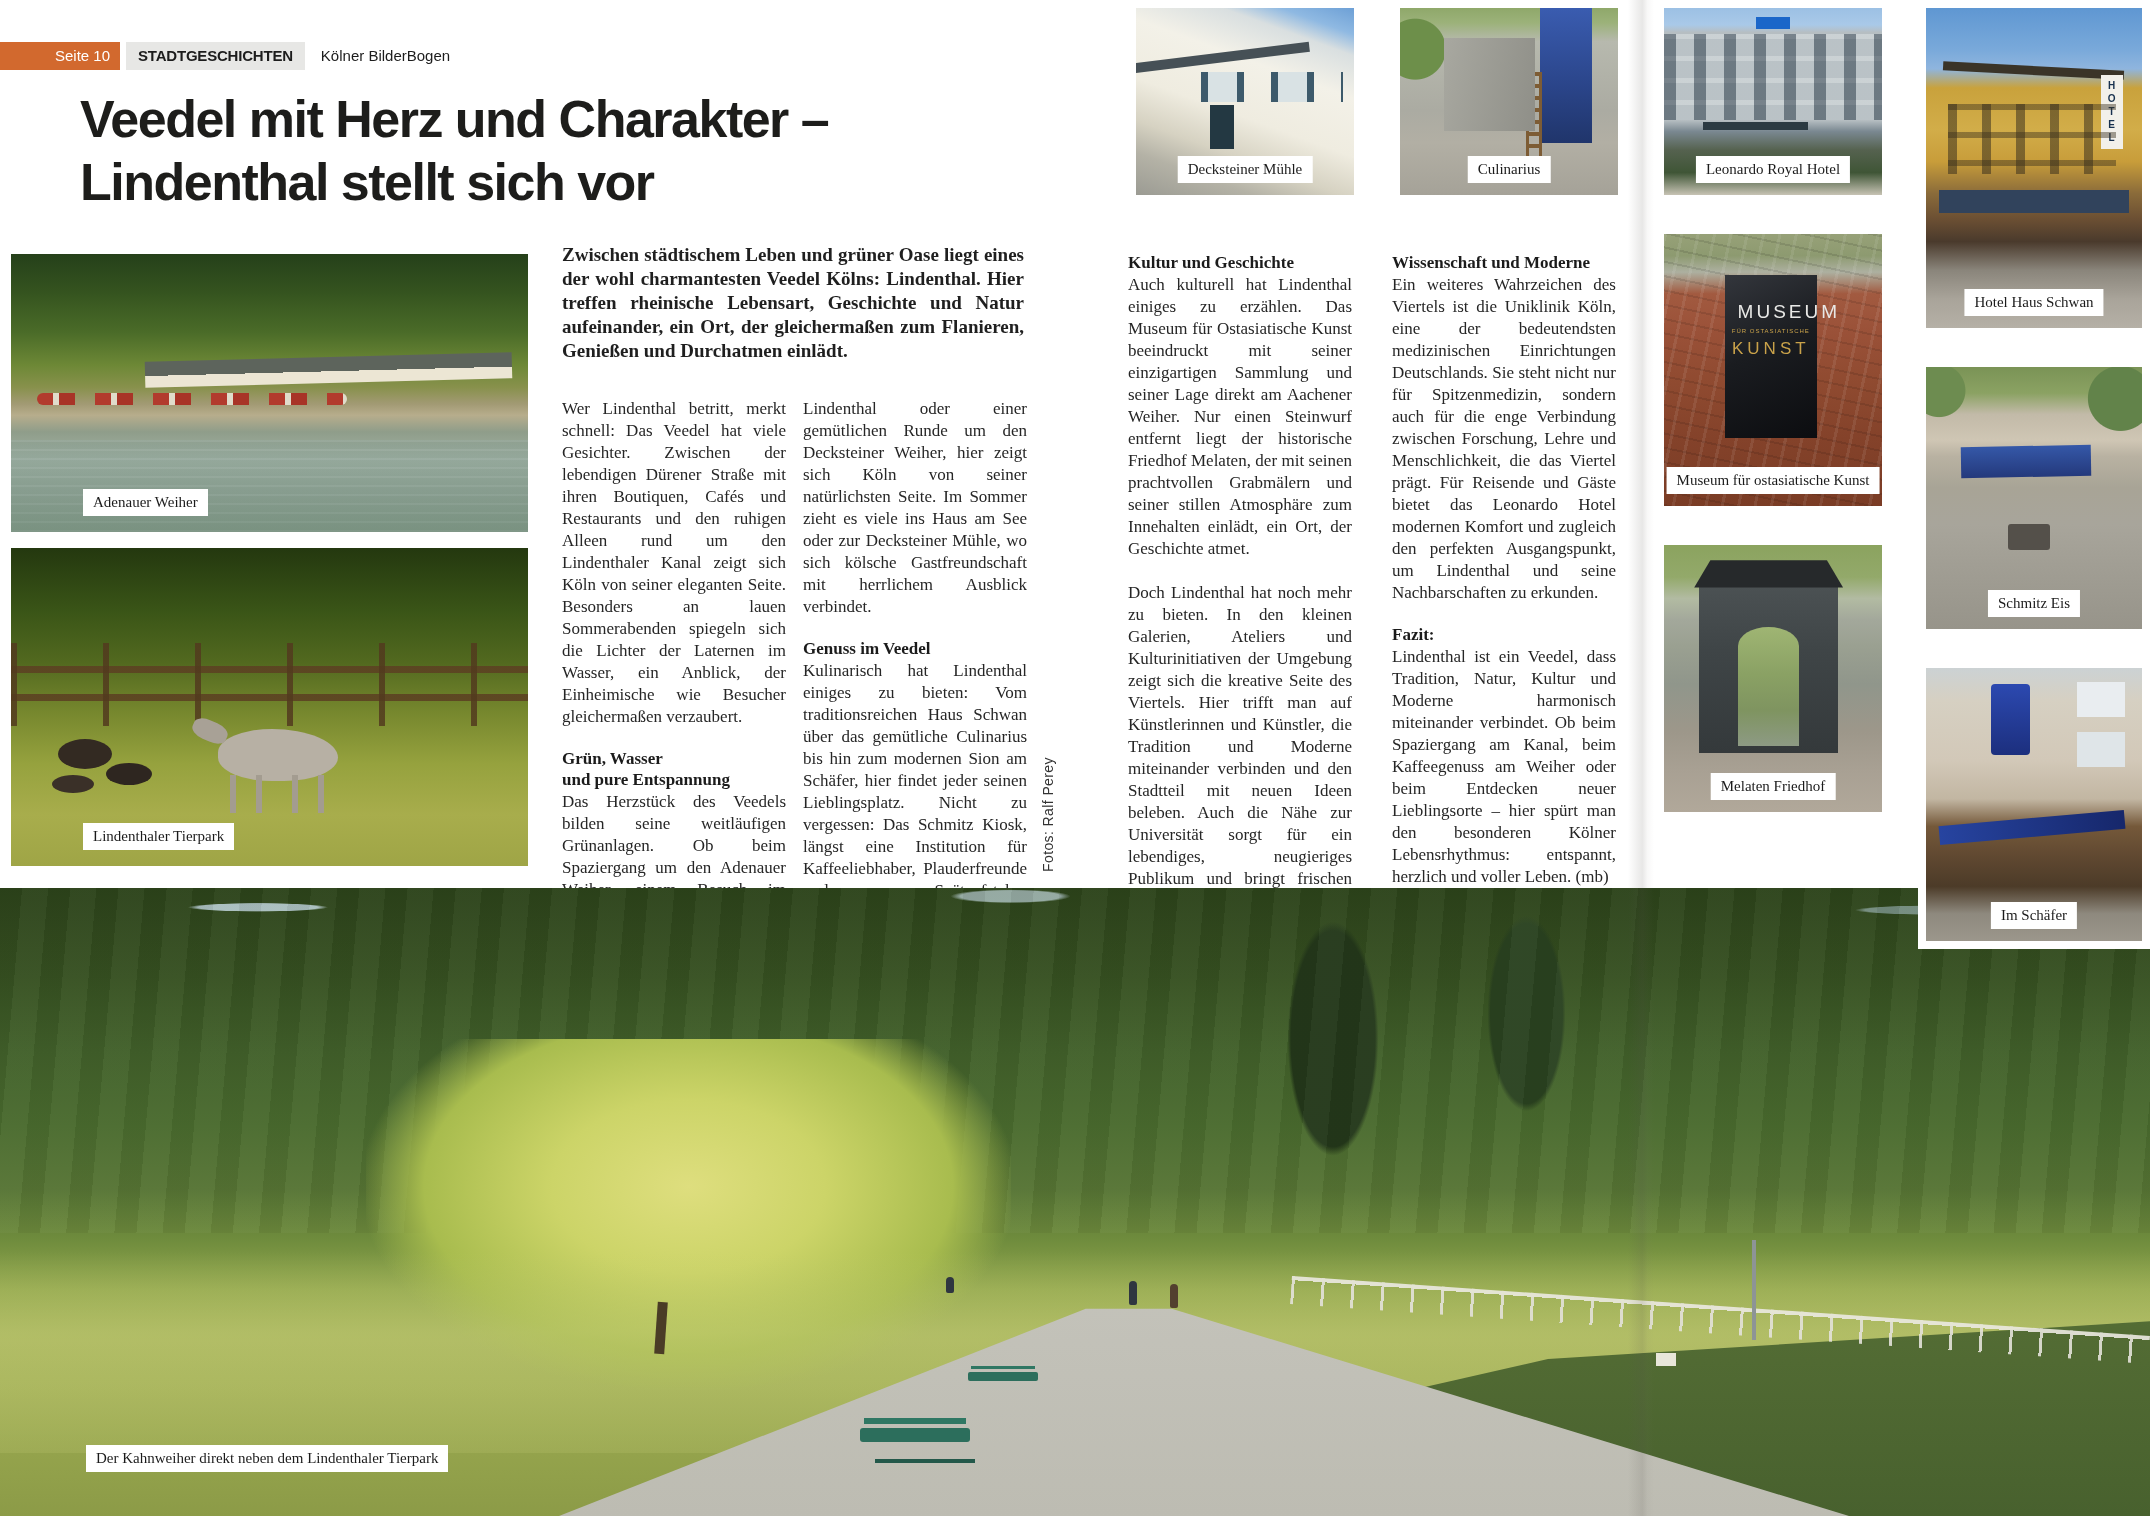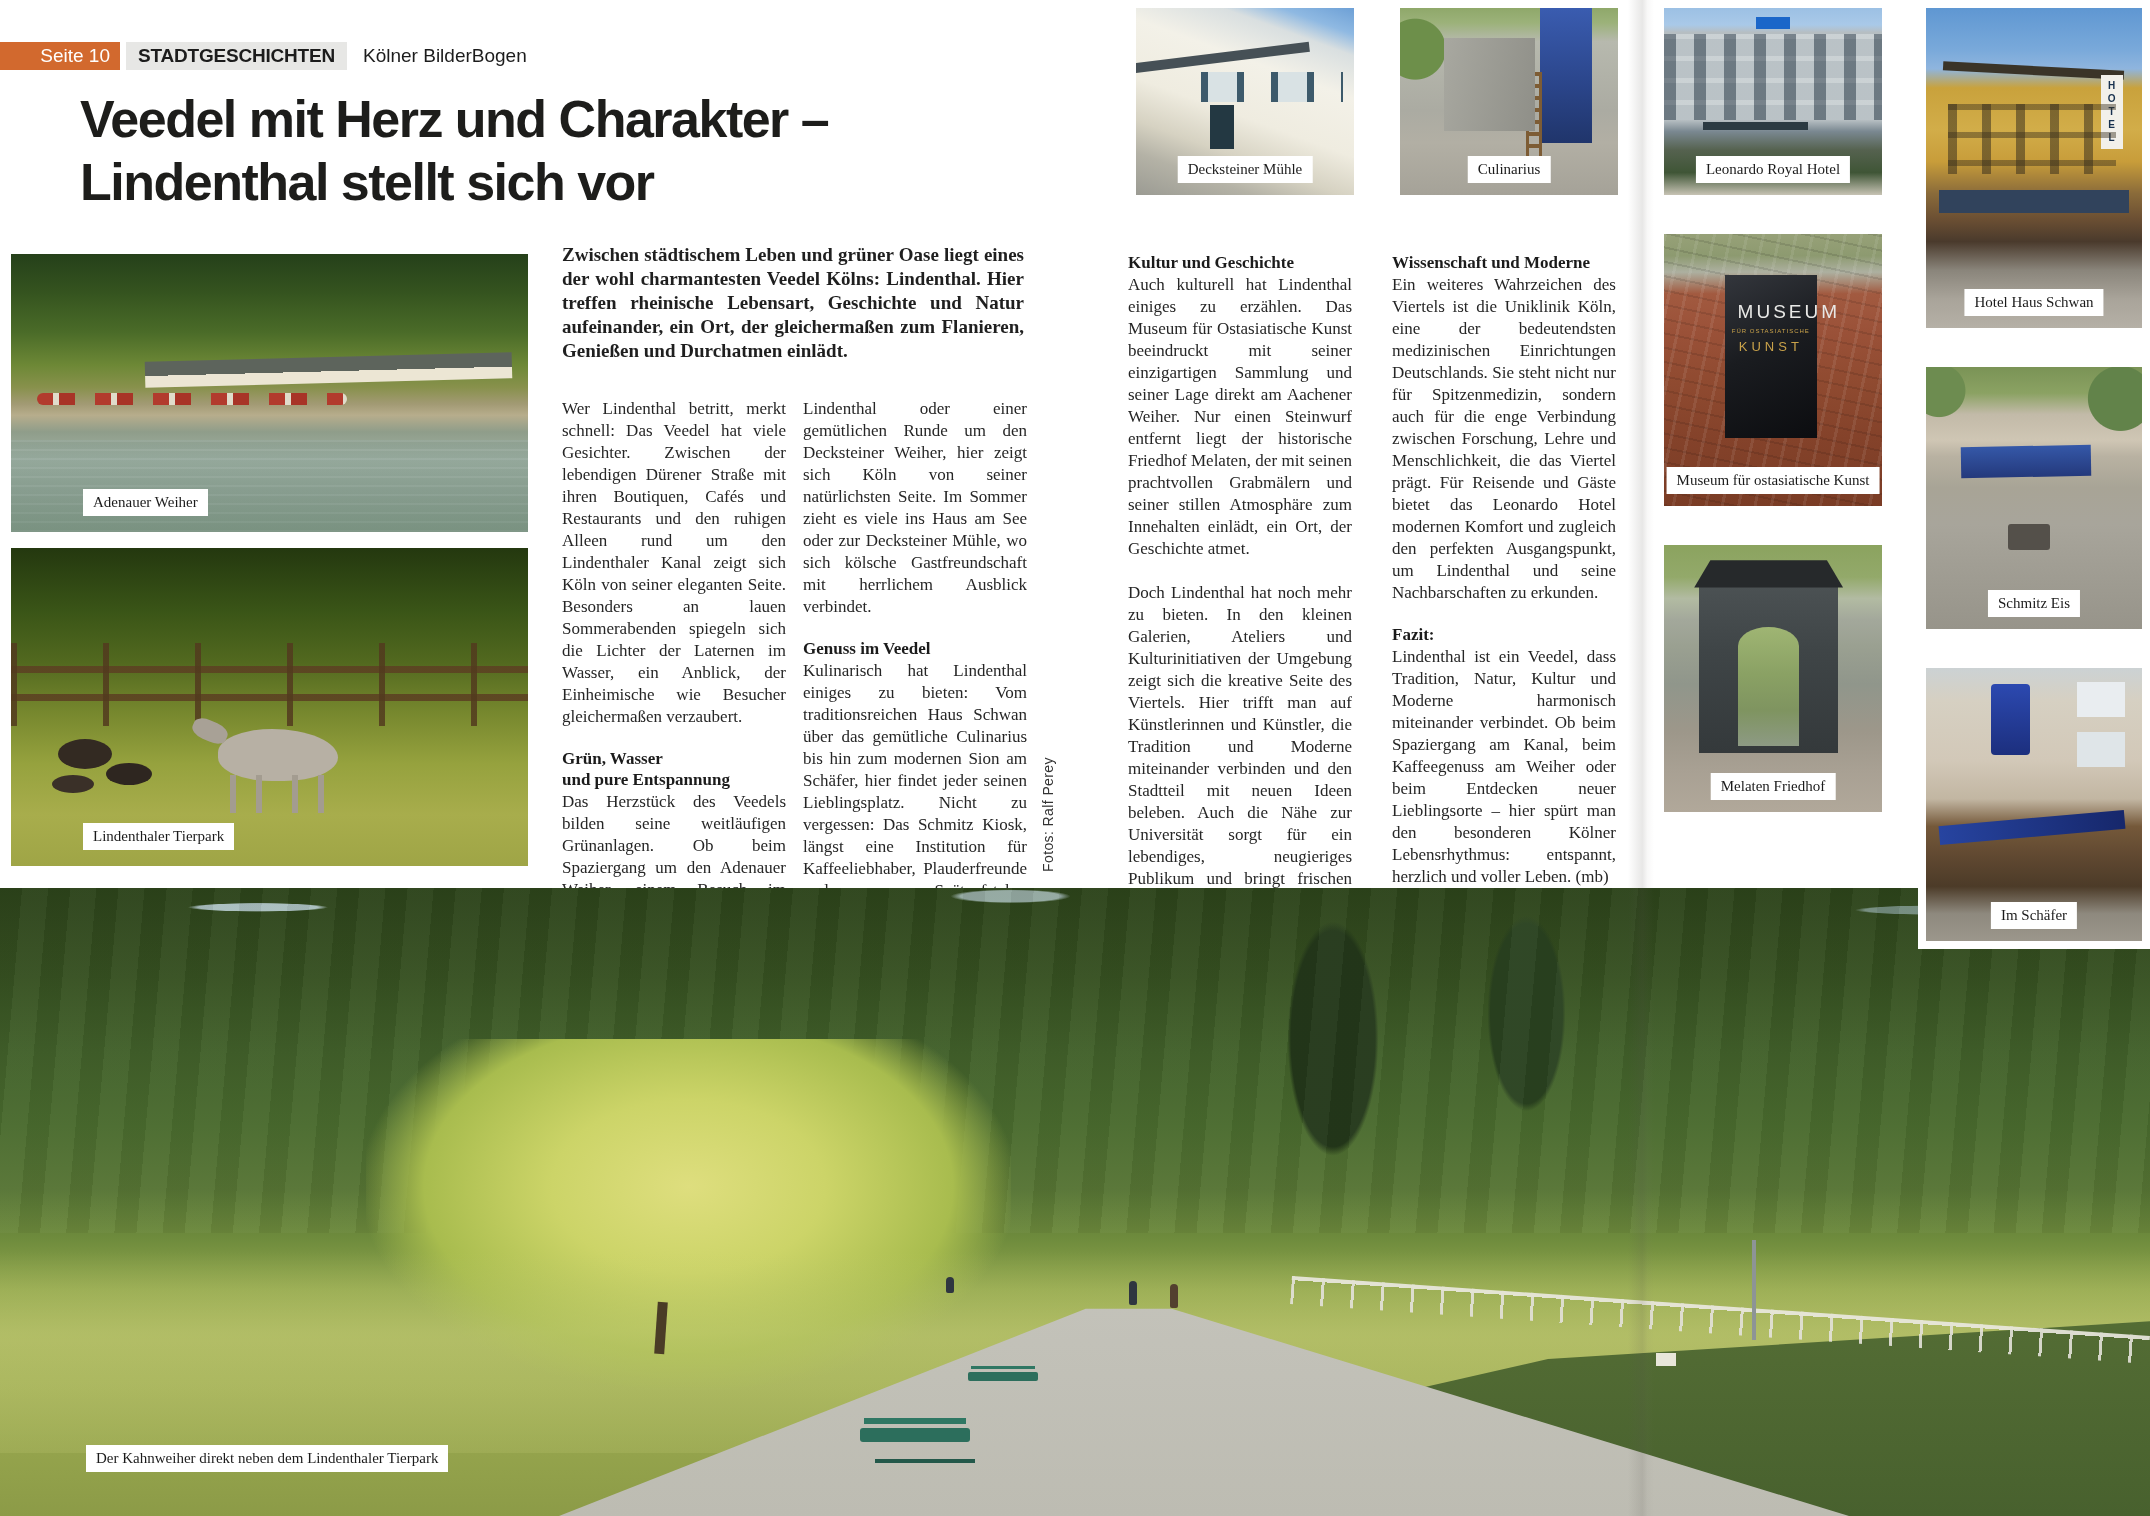--- a/index.html
+++ b/index.html
@@ -1,21 +1,21 @@
 <!DOCTYPE html>
 <html lang="de"><head>
 <meta charset="utf-8">
 <style>
   html,body{margin:0;padding:0;background:#ffffff;}
   #page{position:relative;width:2150px;height:1516px;background:#ffffff;overflow:hidden;
         font-family:"Liberation Sans",sans-serif;}
 
   
   .hdr{position:absolute;left:0;top:42px;height:28px;display:flex;align-items:stretch;
-       font-size:19px;line-height:28px;color:#1c1c1c;}
+       font-size:15px;line-height:28px;color:#1c1c1c;}
   .hdr-page{width:120px;background:#d2692e;color:#fff;text-align:right;padding-right:10px;
             box-sizing:border-box;font-weight:500;}
   .hdr-section{background:#e7e7e5;font-weight:700;padding:0 12px;margin-left:6px;letter-spacing:-0.2px;}
   .hdr-pub{margin-left:16px;}
 
   
   .headline{position:absolute;left:80px;top:88px;margin:0;color:#1d1d1b;
             font-size:52px;line-height:63px;font-weight:800;letter-spacing:-1.5px;}
 
   
@@ -117,21 +117,21 @@
   #ph-museum{left:1656px;top:226px;width:234px;height:288px;
     background:linear-gradient(180deg,#97a178 0%,#8d9a70 8%,#adb0a0 14%,#a25a40 22%,#9a5138 36%,#8f4a30 55%,#84422a 75%,#7a3c25 100%);}
   #ph-museum .bricks{inset:0;
     background:repeating-linear-gradient(102deg,rgba(255,255,255,0.08) 0 3px,rgba(0,0,0,0) 3px 16px),
                repeating-linear-gradient(12deg,rgba(0,0,0,0.10) 0 2px,rgba(0,0,0,0) 2px 14px);}
   .monolith{left:28%;top:15%;width:42%;height:60%;
     background:linear-gradient(155deg,#33363c 0%,#1a1c20 45%,#0c0d10 100%);
     display:flex;flex-direction:column;align-items:center;padding-top:26px;box-sizing:border-box;gap:5px;}
   .monolith .m1{color:#e8e8e6;font-size:19px;letter-spacing:3px;padding-left:36px;}
   .monolith .m2{color:#c9a24a;font-size:6px;letter-spacing:1px;}
-  .monolith .m3{color:#c9a24a;font-size:13px;letter-spacing:4px;}
+  .monolith .m3{color:#c9a24a;font-size:17px;letter-spacing:4px;}
 
   #ph-schmitz{left:1918px;top:359px;width:232px;height:278px;
     background:radial-gradient(circle at 90% 12%,#62834a 0 32px,rgba(0,0,0,0) 33px),
       radial-gradient(circle at 6% 9%,#6d8c50 0 26px,rgba(0,0,0,0) 27px),
       linear-gradient(180deg,#7a9356 0%,#8ba263 10%,#c2baa8 18%,#cfc6b4 28%,#b9b2a2 34%,#a8a496 46%,#a8a59b 60%,#a09d93 78%,#97948a 100%);}
   #ph-schmitz .art::before{content:"";position:absolute;left:16%;right:24%;top:30%;height:12%;
     background:linear-gradient(180deg,#3558a8,#24397c);transform:rotate(-1deg);}
   #ph-schmitz .art::after{content:"";position:absolute;left:38%;top:60%;width:42px;height:26px;
     background:#54504a;border-radius:3px;}
 

